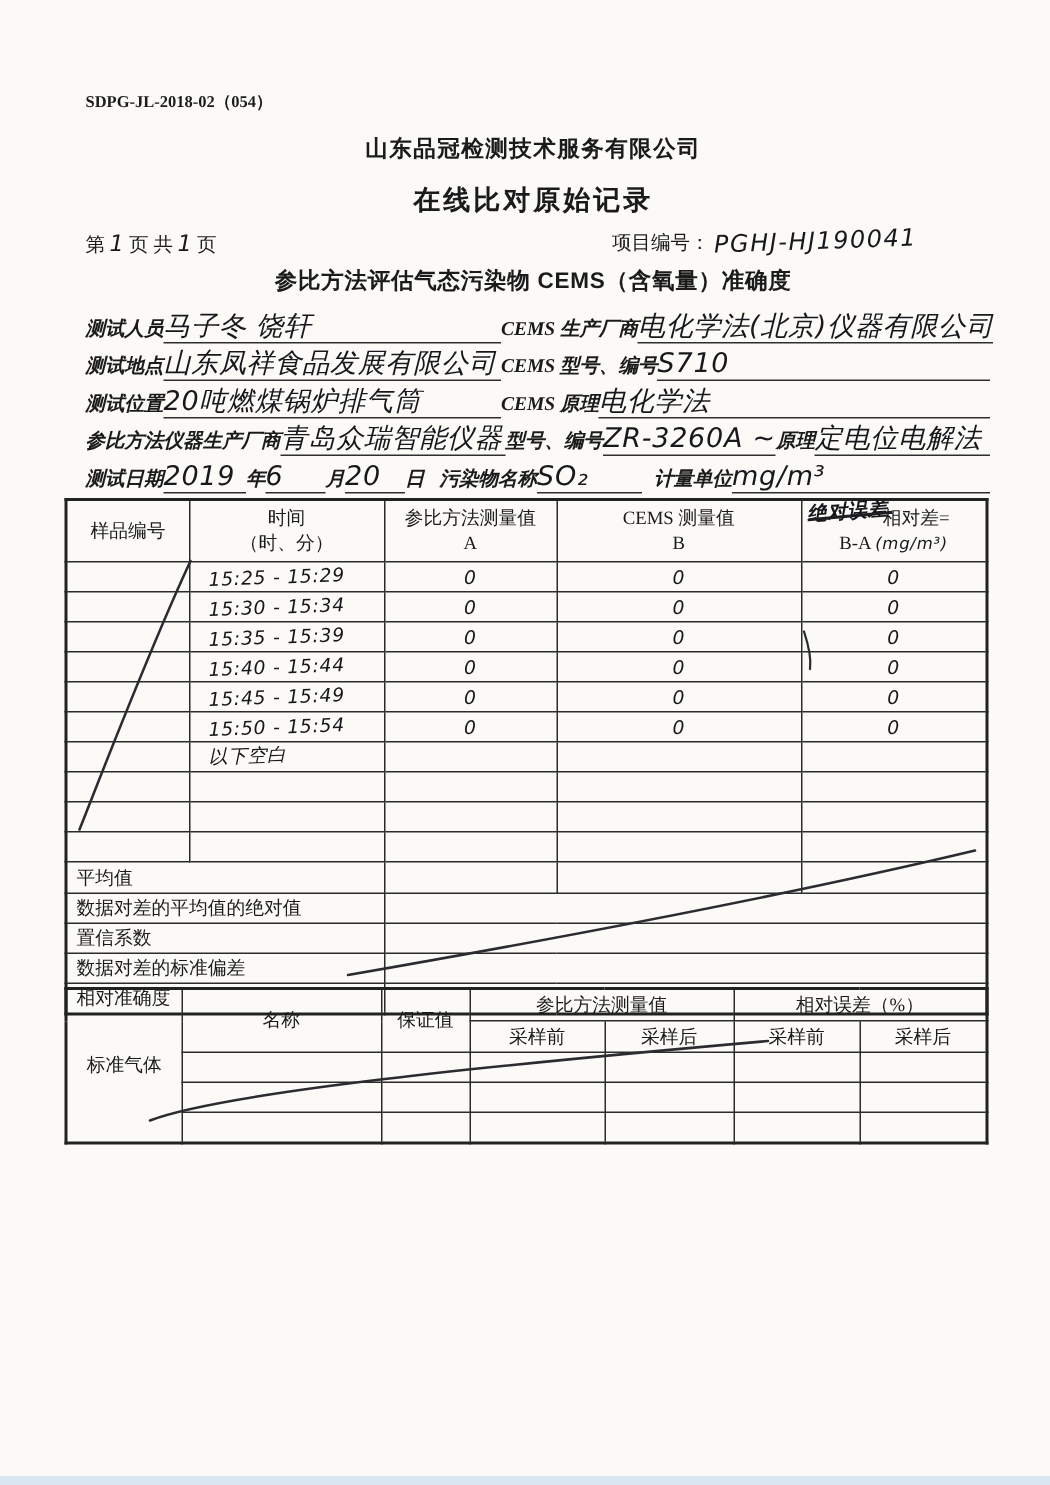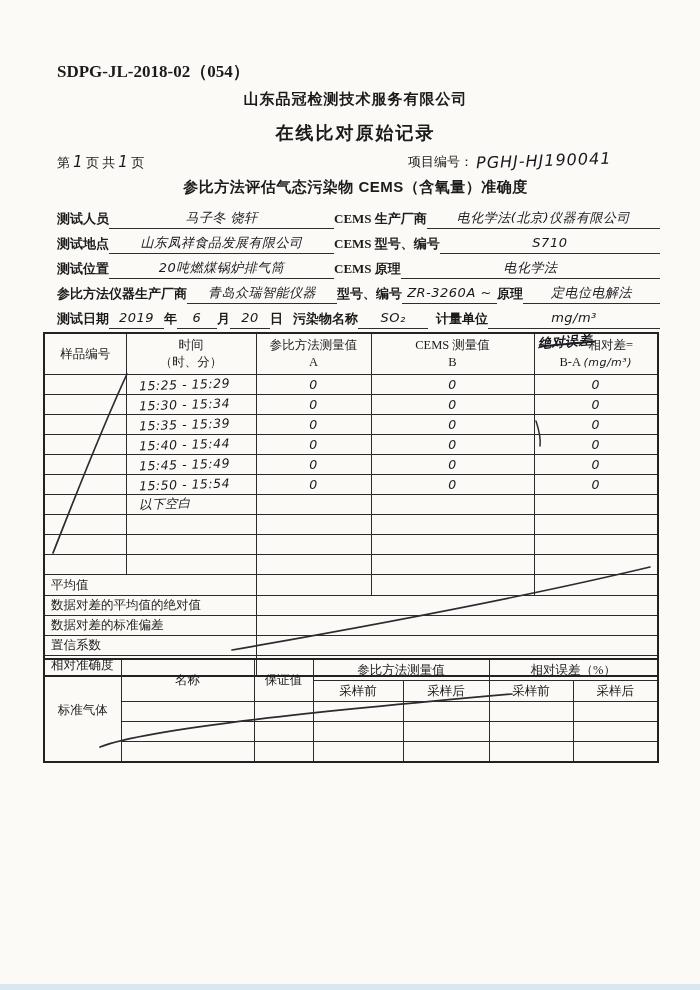--- a/index.html
+++ b/index.html
@@ -10,38 +10,38 @@
     color:#1b1b1b;
   }
   .abs { position:absolute; }
   .center { left:0; right:0; text-align:center; }
   .sans { font-family:"Liberation Sans","DejaVu Sans",sans-serif;padding-left:11px; }
   .hw {
     font-family:"DejaVu Sans",sans-serif; font-style:italic;
     color:#17171c; letter-spacing:0.5px;
   }
   .tilt { display:inline-block; transform:rotate(-2deg); }
-  .doc-code { left:57px; top:60px; font-size:17px; font-weight:600; }
+  .doc-code { left:57px; top:60px; font-size:11px; font-weight:600; }
   .company { top:90px; font-size:15px; font-weight:700; letter-spacing:1px; }
   .main-title { top:121px; font-size:18px; font-weight:700; letter-spacing:2px; }
   .page-line { left:57px; top:153px; font-size:13px; }
   .page-line .hw { font-size:15px; padding:0 3px; }
   .project-line { left:408px; top:151px; font-size:13px; }
   .project-line .hw { font-size:16px; letter-spacing:1px; }
   .section-title { top:178px; font-size:15px; font-weight:700; letter-spacing:0.5px; }
 
   .frow {
     position:absolute; left:57px; right:40px; height:24px;
     display:flex; align-items:flex-end; font-size:13px; font-weight:600;
     white-space:nowrap;
   }
-  .frow .lbl { flex:0 0 auto; padding-bottom:1px; }
+  .frow .lbl { flex:0 0 auto; padding-bottom:1px;font-style:italic; }
   .uline {
-    border-bottom:1px solid #2e2e2e; text-align:center;
-    font-weight:400; font-size:13px; padding-bottom:0;
+    border-bottom:1px solid #2e2e2e; 
+    font-weight:400; font-size:18px; padding-bottom:0;
     height:20px; line-height:20px;
   }
   .w225 { flex:0 0 225px; } .w150 { flex:0 0 150px; }
   .w95 { flex:0 0 95px; } .w70 { flex:0 0 70px; }
   .w55 { flex:0 0 55px; } .w40 { flex:0 0 40px; }
   .grow { flex:1 1 auto; }
   .overlapable { overflow:visible; white-space:nowrap; z-index:2; }
 
   table { border-collapse:collapse; table-layout:fixed; }
   .main-table { position:absolute; left:43px; top:332px; width:614px;
@@ -251,25 +251,25 @@
         <td colspan="2" class="lbl-cell">平均值</td>
         <td></td>
         <td></td>
         <td></td>
       </tr>
       <tr class="sum-row">
         <td colspan="2" class="lbl-cell">数据对差的平均值的绝对值</td>
         <td colspan="3"></td>
       </tr>
       <tr class="sum-row">
+        <td colspan="2" class="lbl-cell">置信系数</td>
+        <td colspan="3"></td>
+      </tr>
+      <tr class="sum-row">
         <td colspan="2" class="lbl-cell">数据对差的标准偏差</td>
-        <td colspan="3"></td>
-      </tr>
-      <tr class="sum-row">
-        <td colspan="2" class="lbl-cell">置信系数</td>
         <td colspan="3"></td>
       </tr>
       <tr class="sum-row">
         <td colspan="2" class="lbl-cell">相对准确度</td>
         <td colspan="3"></td>
       </tr>
     </tbody>
   </table>
 
   <table class="std-table">

